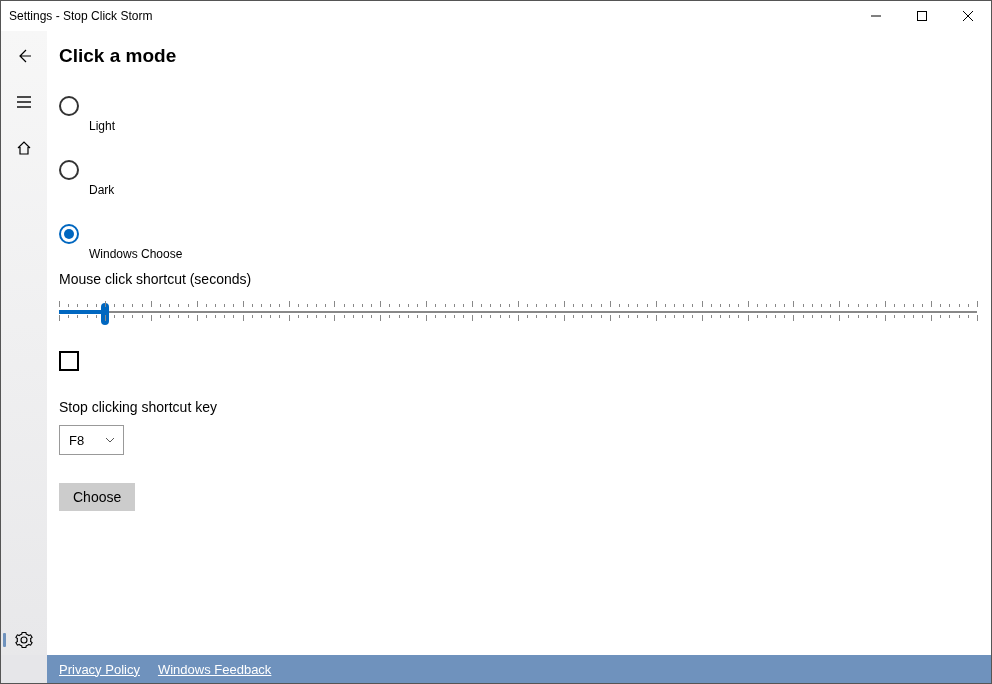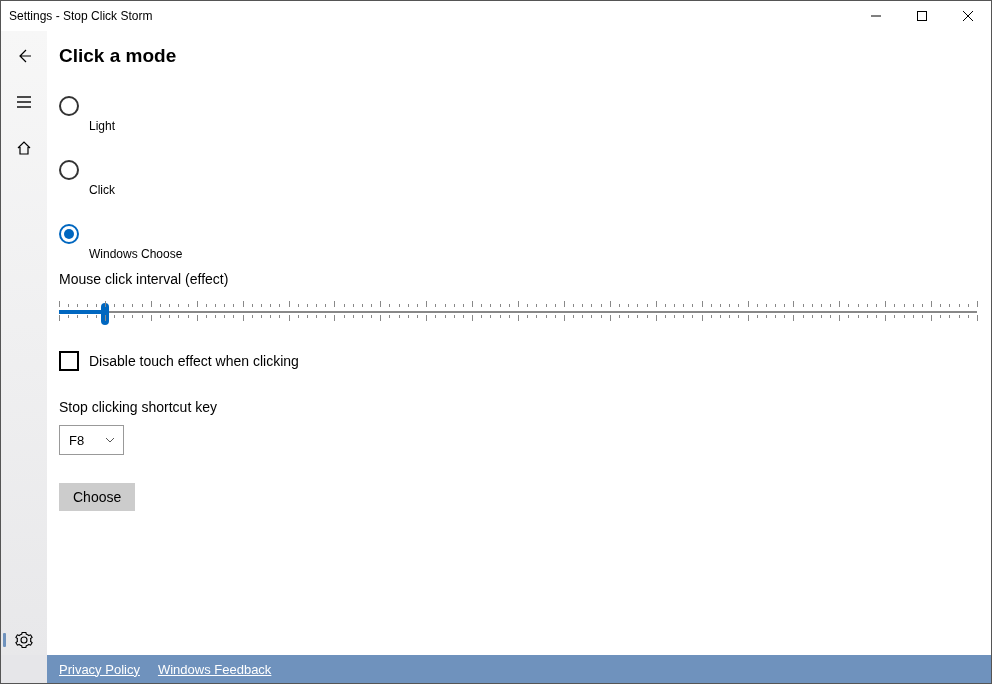--- a/index.html
+++ b/index.html
@@ -115,29 +115,29 @@
 
   <div class="content">
     <h1>Click a mode</h1>
 
     <div class="radio-row">
       <div class="radio"></div>
       <span class="radio-label">Light</span>
     </div>
     <div class="radio-row">
       <div class="radio"></div>
-      <span class="radio-label">Click</span>
+      <span class="radio-label">Dark</span>
     </div>
     <div class="radio-row">
       <div class="radio sel"></div>
       <span class="radio-label">Windows Choose</span>
     </div>
 
 
-    <div class="field-label">Mouse click interval (effect)</div>
+    <div class="field-label">Mouse click shortcut (seconds)</div>
     <div class="slider" id="slider">
       <div class="slider-track"></div>
       <div class="slider-fill" id="slider-fill" style="width: 45.9px;"></div>
       <div class="slider-thumb" id="slider-thumb" style="left: 45.9px;"></div>
     <div class="tick major" style="left: 0px;"></div>
         <div class="tick bmajor" style="left: 0px;"></div>
         <div class="tick minor" style="left: 9.18px;"></div>
         <div class="tick bminor" style="left: 9.18px;"></div>
         <div class="tick minor" style="left: 18.36px;"></div>
         <div class="tick bminor" style="left: 18.36px;"></div>
@@ -334,21 +334,20 @@
         <div class="tick minor" style="left: 899.64px;"></div>
         <div class="tick bminor" style="left: 899.64px;"></div>
         <div class="tick minor" style="left: 908.82px;"></div>
         <div class="tick bminor" style="left: 908.82px;"></div>
         <div class="tick major" style="left: 918px;"></div>
         <div class="tick bmajor" style="left: 918px;"></div>
       </div>
 
     <div class="check-row">
       <div class="checkbox"></div>
-      <span class="check-label">Disable touch effect when clicking</span>
     </div>
 
     <div class="field-label">Stop clicking shortcut key</div>
     <div class="select">
       <span>F8</span>
       <svg width="10" height="6" viewBox="0 0 10 6">
           <path d="M1 1 L5 5 L9 1" fill="none" stroke="#555" stroke-width="1"></path>
         </svg>
     </div>
 

